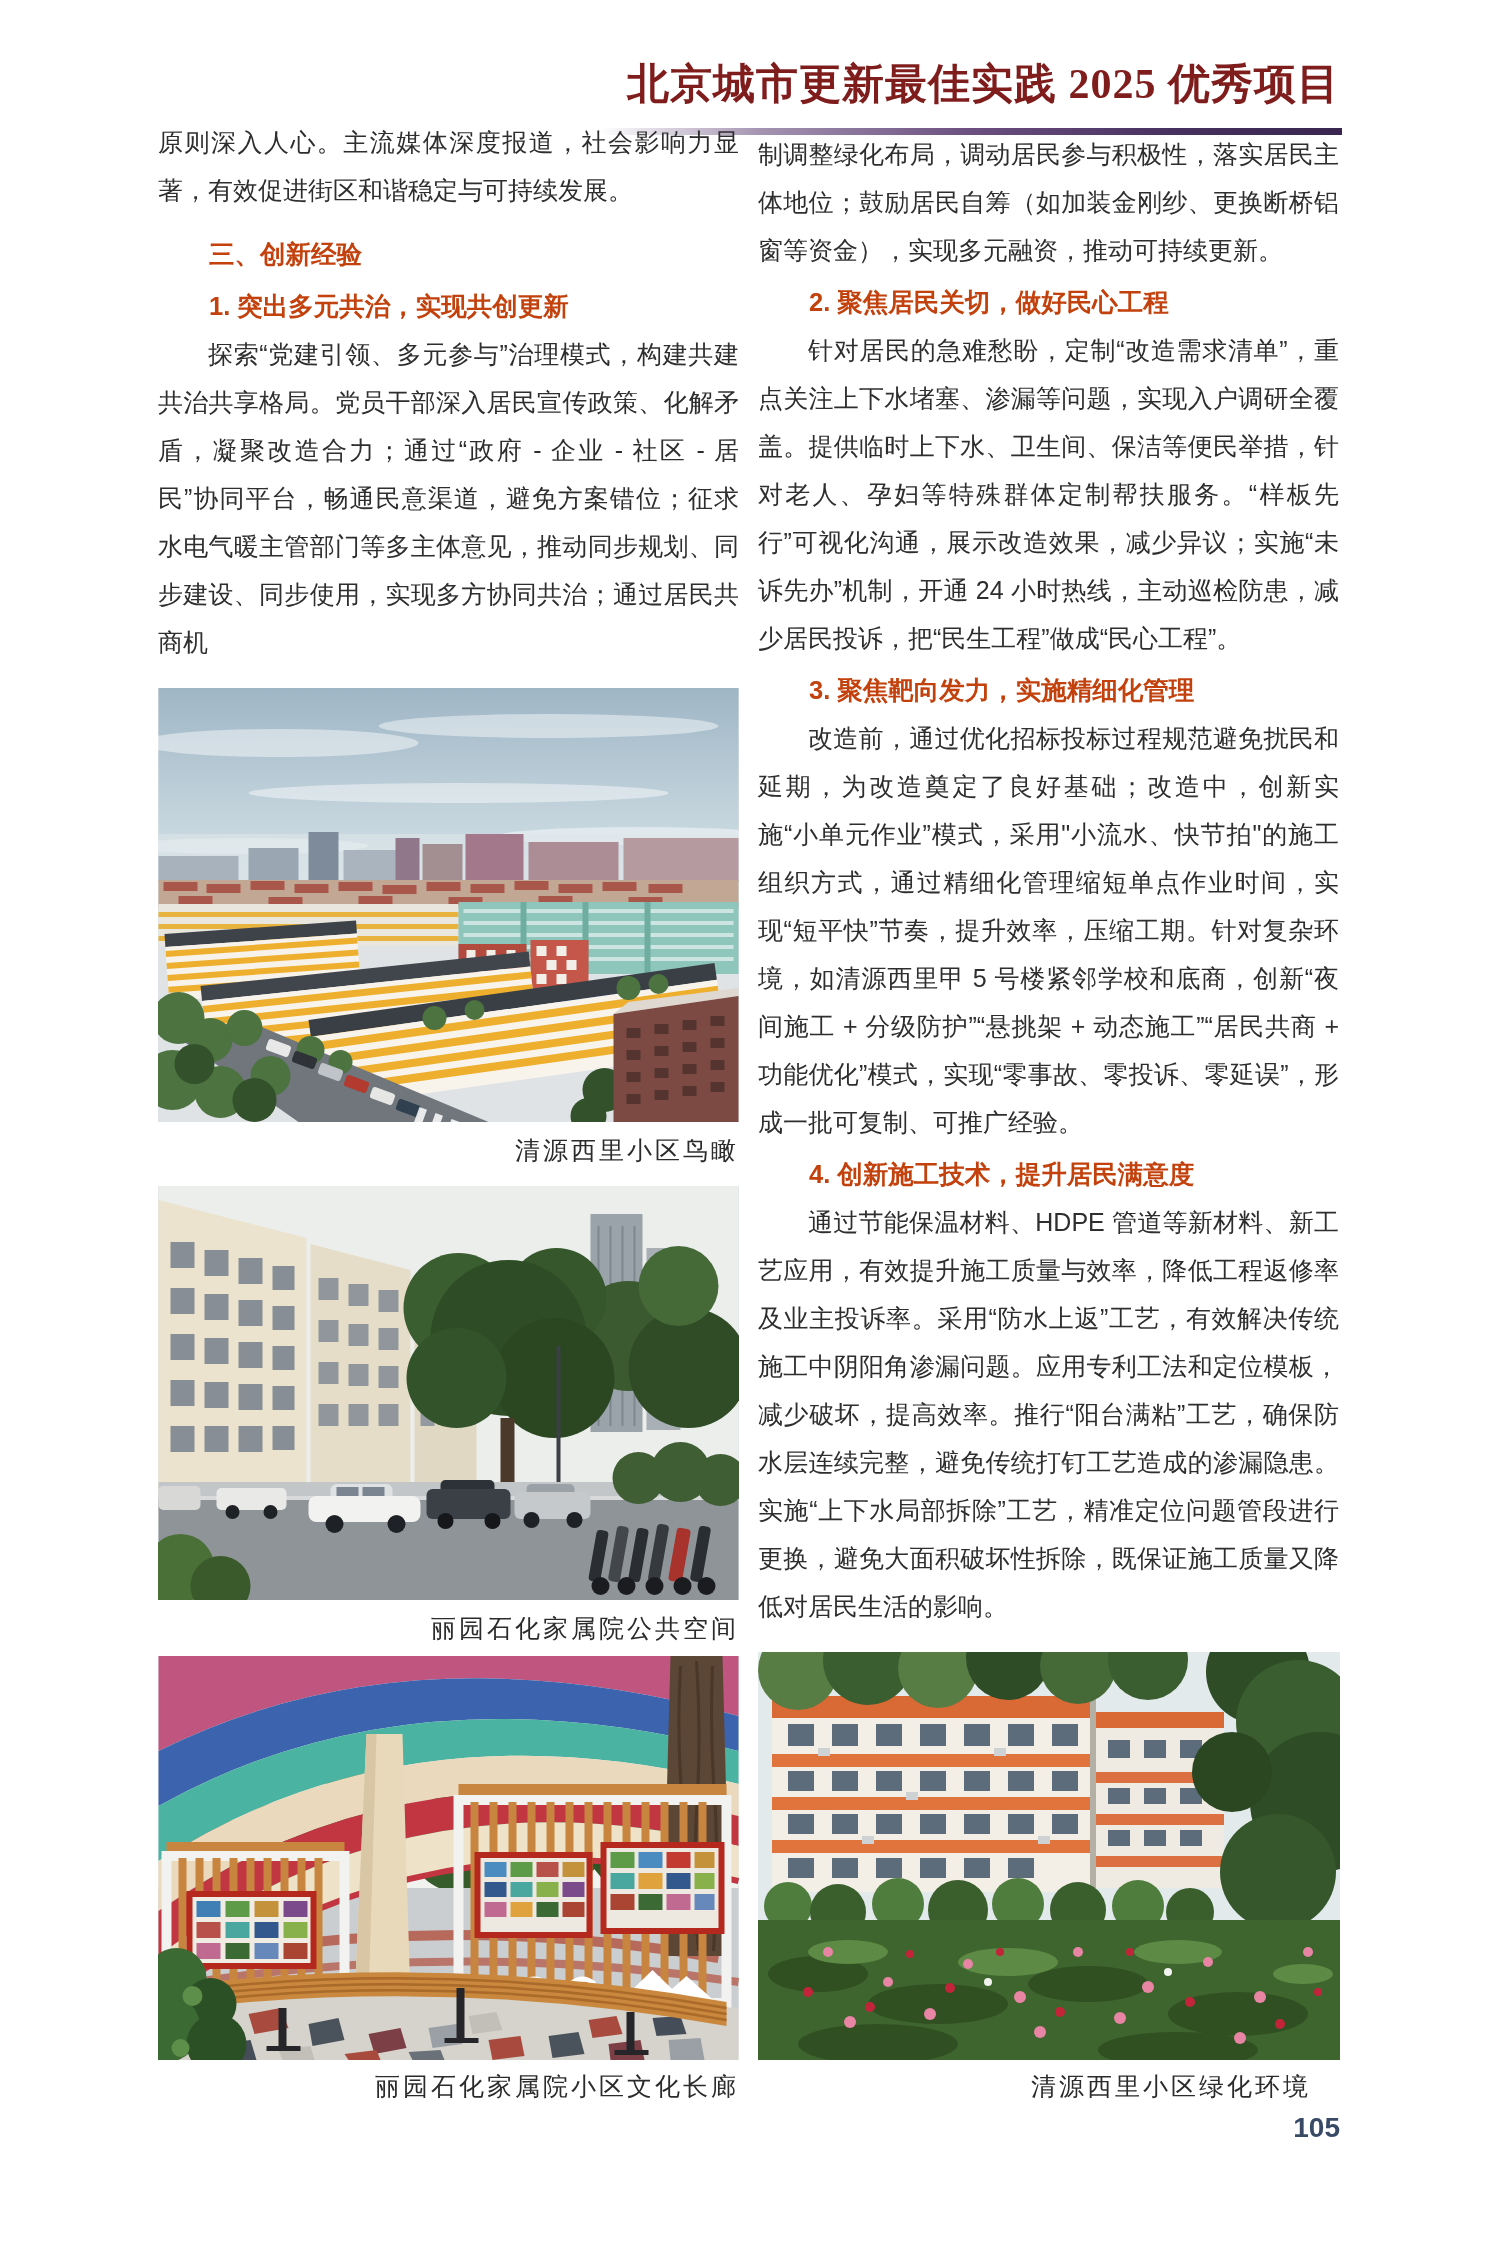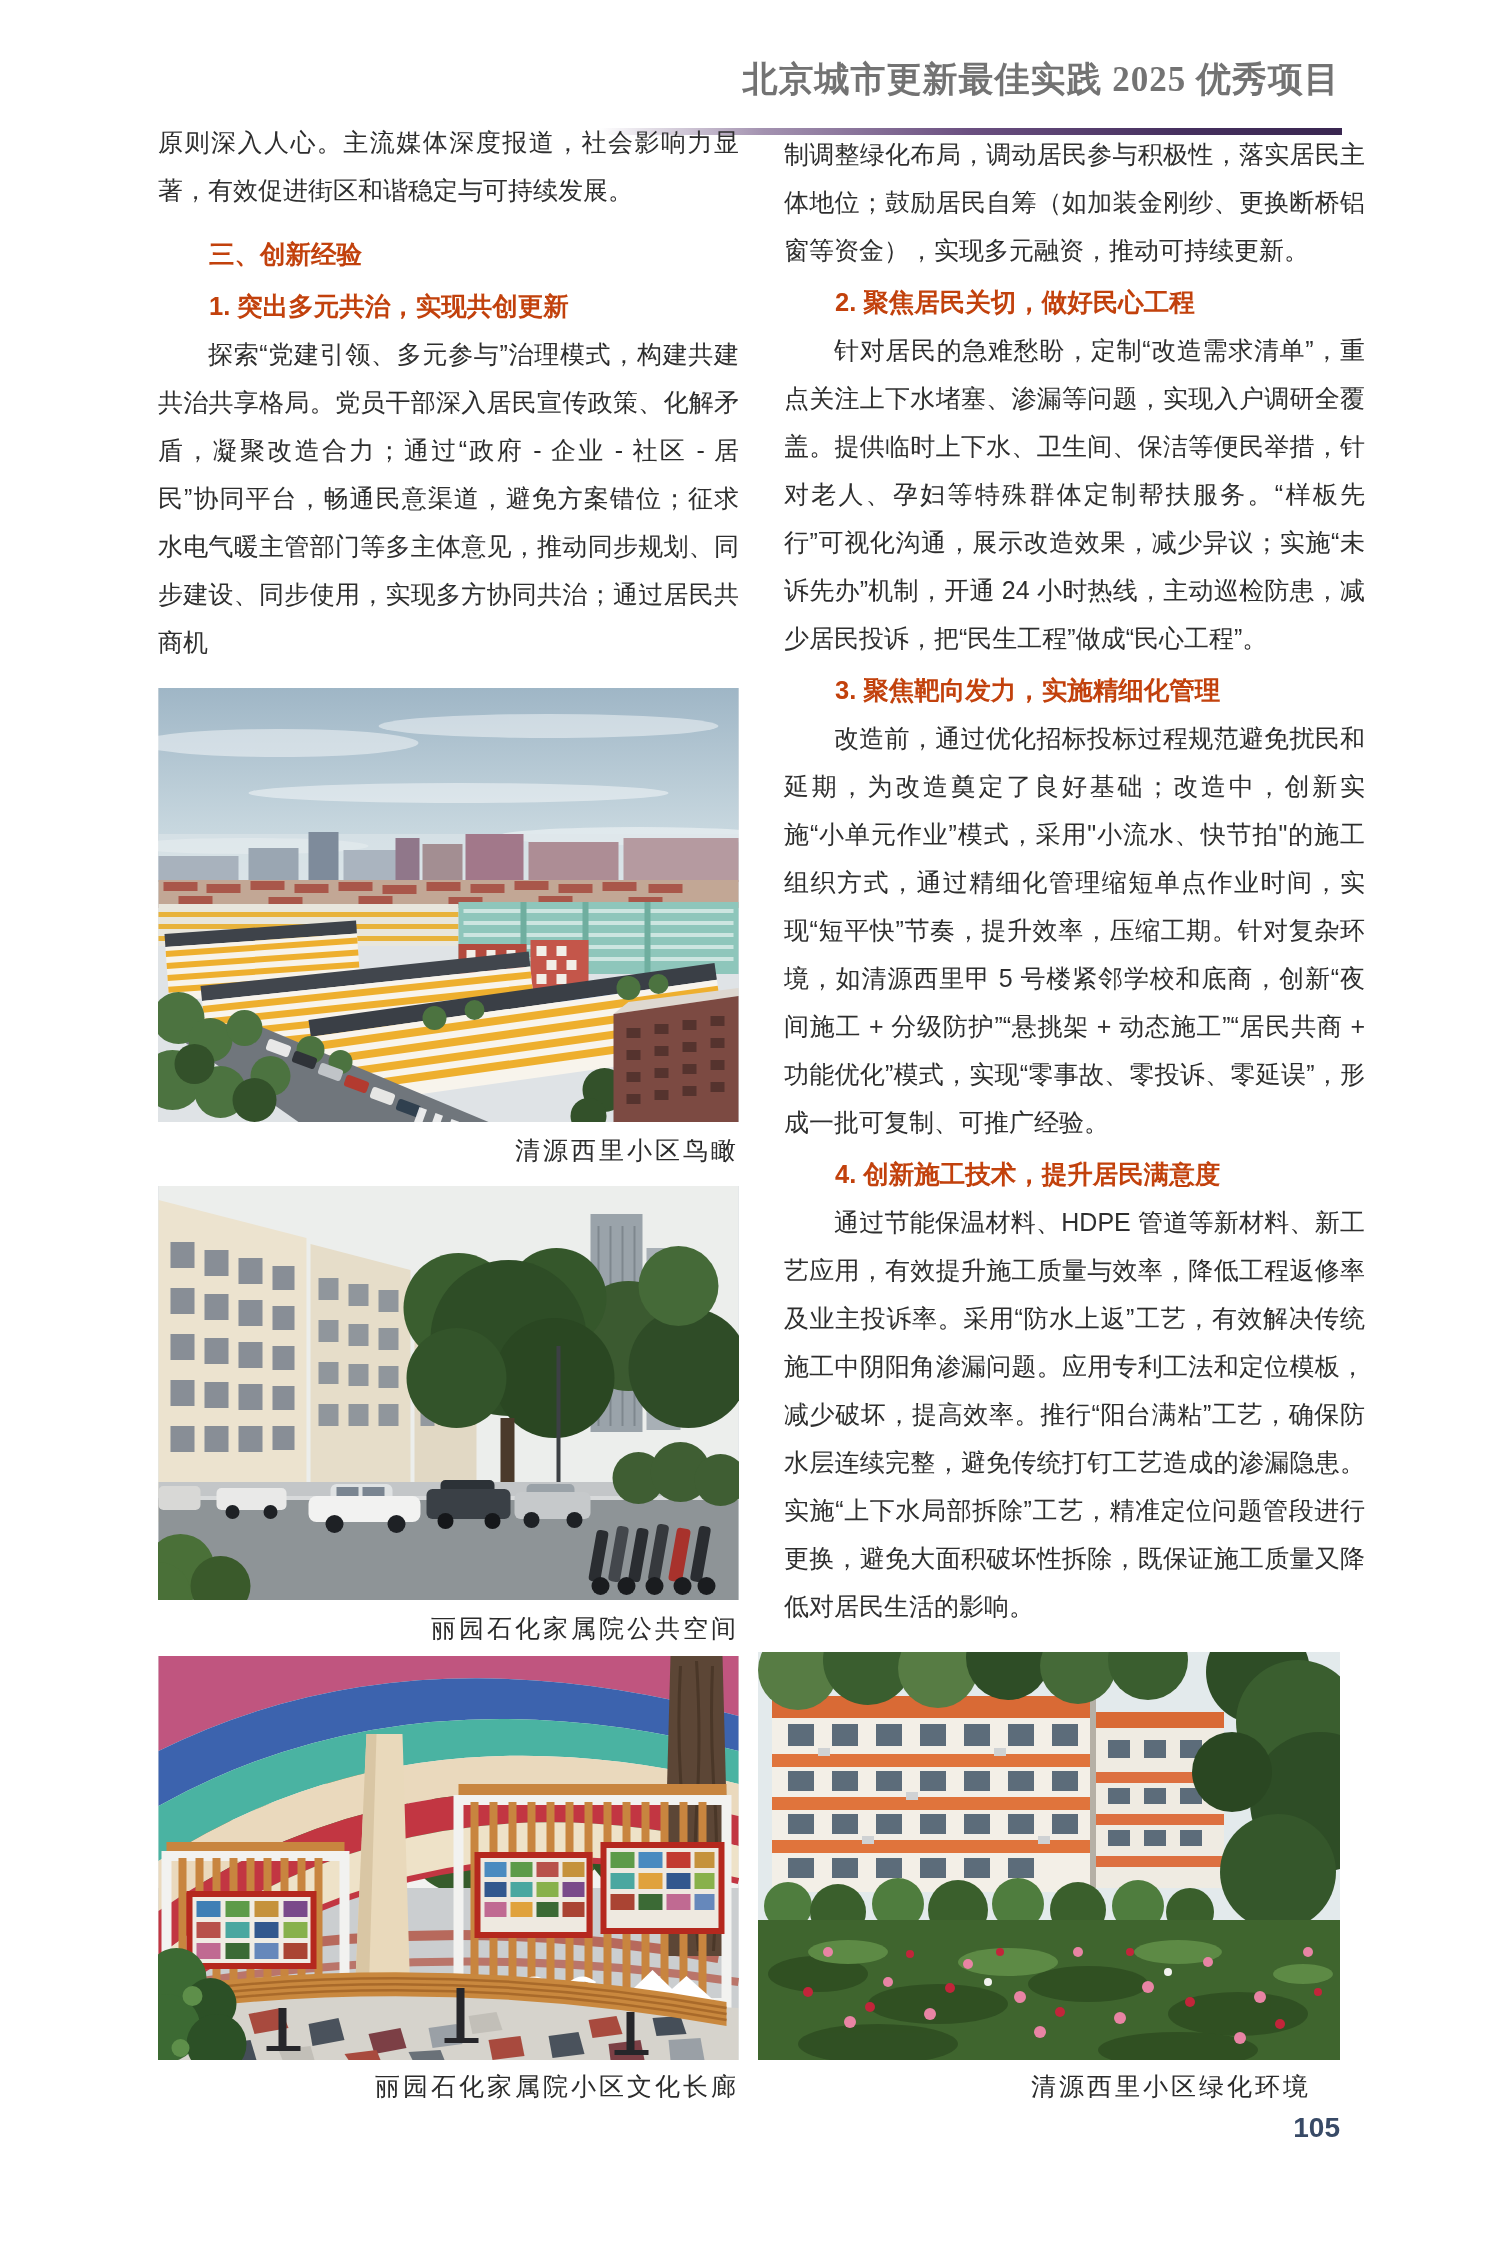--- a/index.html
+++ b/index.html
@@ -1,24 +1,24 @@
 <!DOCTYPE html>
 <html><head>
 <meta charset="utf-8">
 <style>
   html,body{margin:0;padding:0;background:#ffffff;}
   .page{position:relative;width:1496px;height:2241px;background:#ffffff;overflow:hidden;
         font-family:"Liberation Sans","DejaVu Sans",sans-serif;}
   .header-title{position:absolute;top:56px;right:156px;font-family:"Liberation Serif","DejaVu Serif",serif;
-        font-weight:700;font-size:35px;letter-spacing:1px;color:#737373;white-space:nowrap;}
+        font-weight:700;font-size:42px;letter-spacing:1px;color:#7f1d1d;white-space:nowrap;}
   .header-rule{position:absolute;top:128px;left:600px;width:742px;height:7px;
         background:linear-gradient(to right,rgba(130,110,150,0) 0%,#a392b0 22%,#6a4f80 50%,#46305f 78%,#392650 100%);}
   .col{position:absolute;width:581px;}
   .col-left{left:158px;top:118px;}
-  .col-right{left:784px;top:130px;}
+  .col-right{left:758px;top:130px;}
   .body-text{margin:0;font-size:25px;line-height:48px;text-align:justify;color:#2e2e2e;text-indent:2em;}
   .noindent{text-indent:0;}
   .sec-heading,.sub-heading{margin:0;font-size:25.5px;line-height:48px;font-weight:700;color:#c2410c;
         text-indent:2em;text-align:left;}
   .sec-heading{margin-top:16px;}
   .sub-heading{margin-top:4px;}
   .photo{position:absolute;overflow:hidden;background:#dfe3e6;}
   .photo svg{display:block;width:100%;height:100%;}
   .ph1{left:158px;top:688px;width:581px;height:434px;}
   .ph2{left:158px;top:1186px;width:581px;height:414px;}

